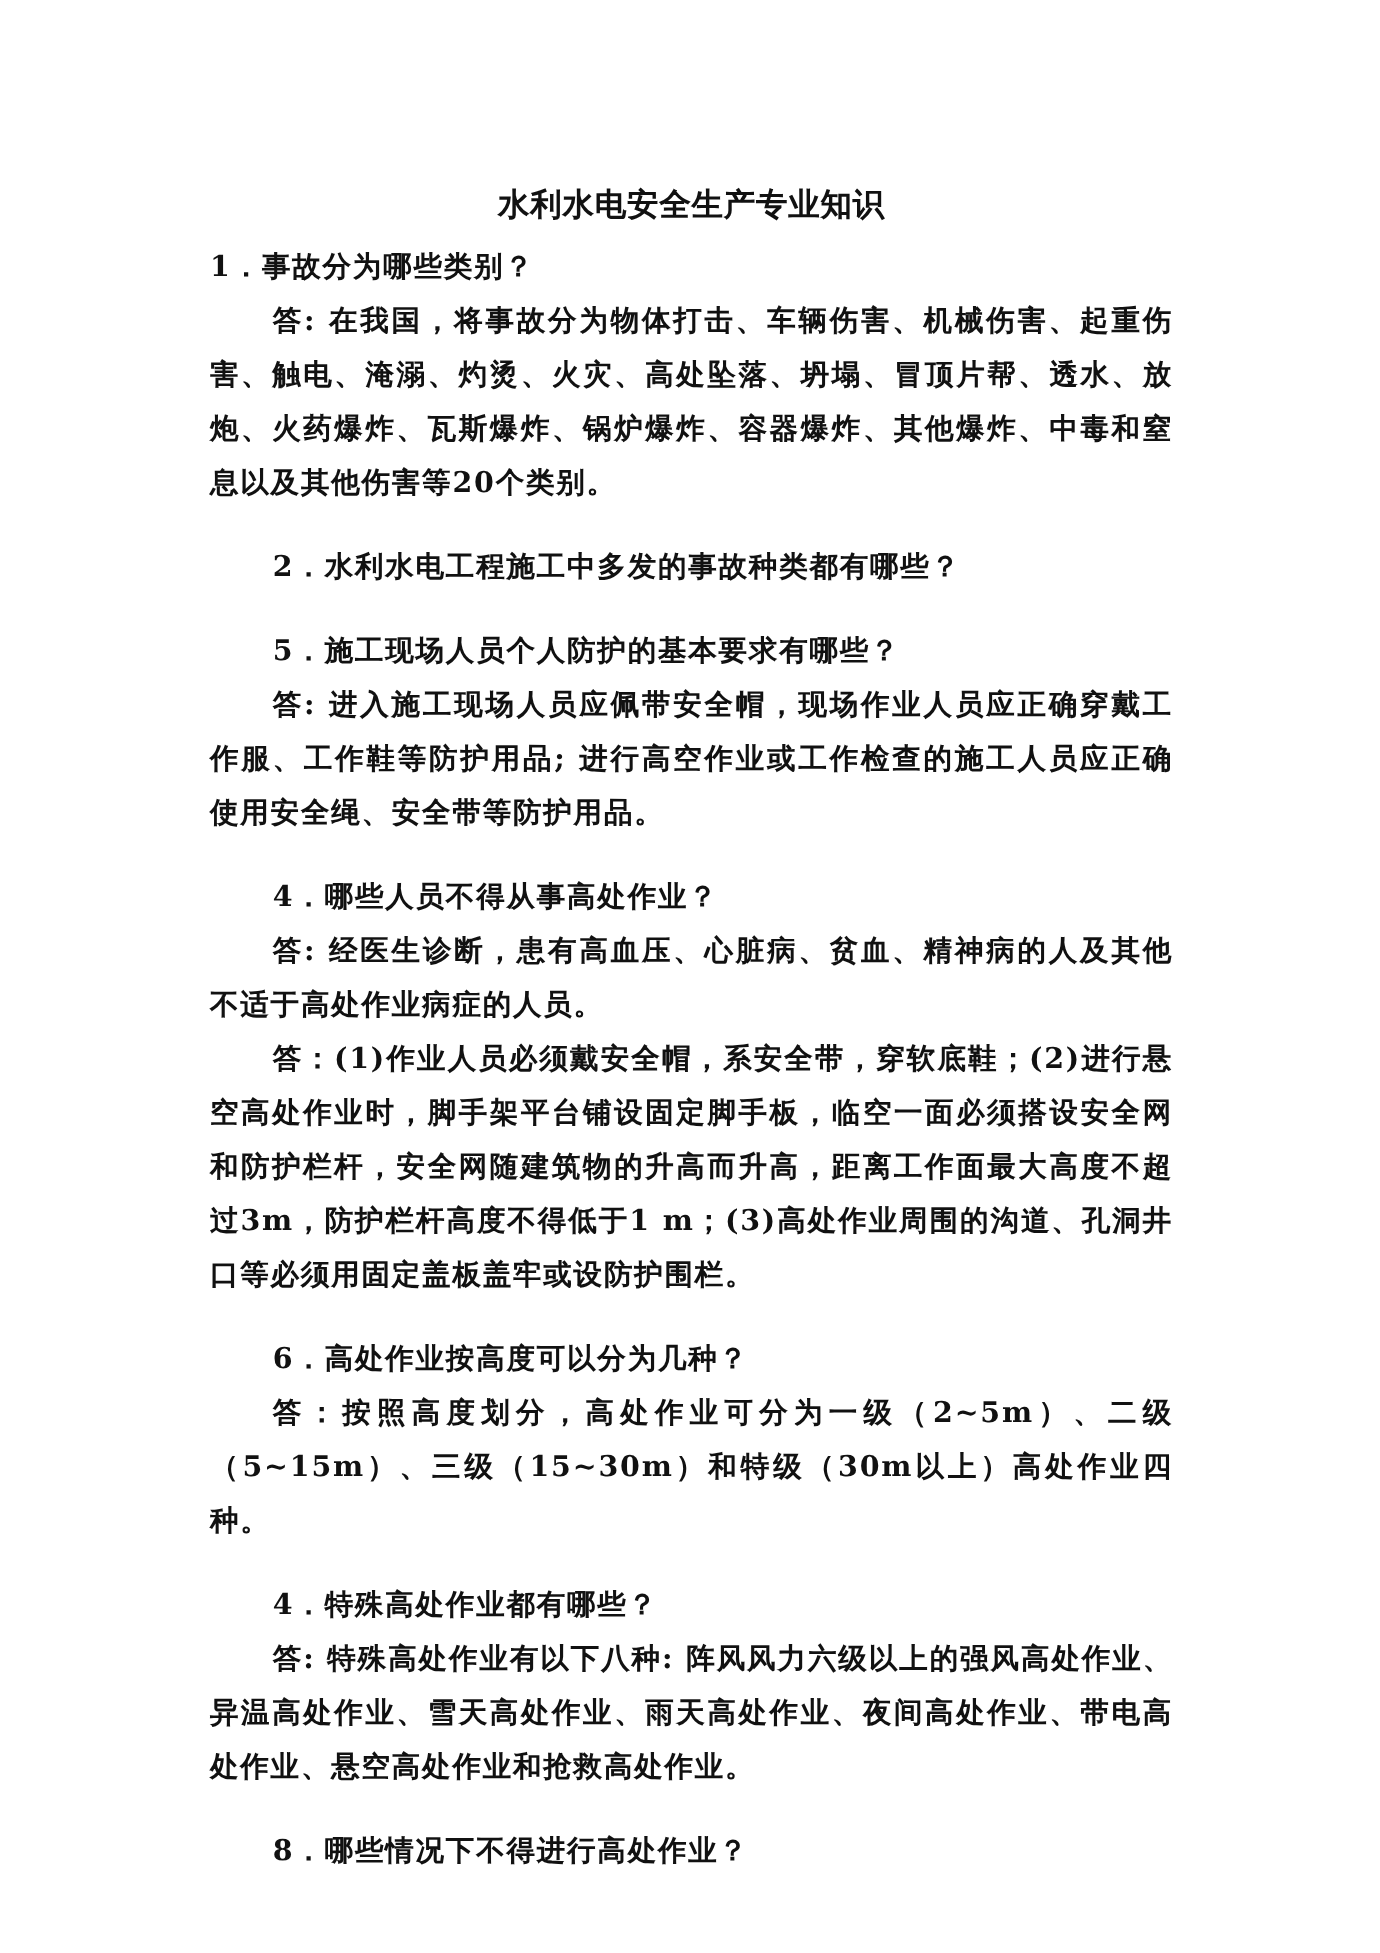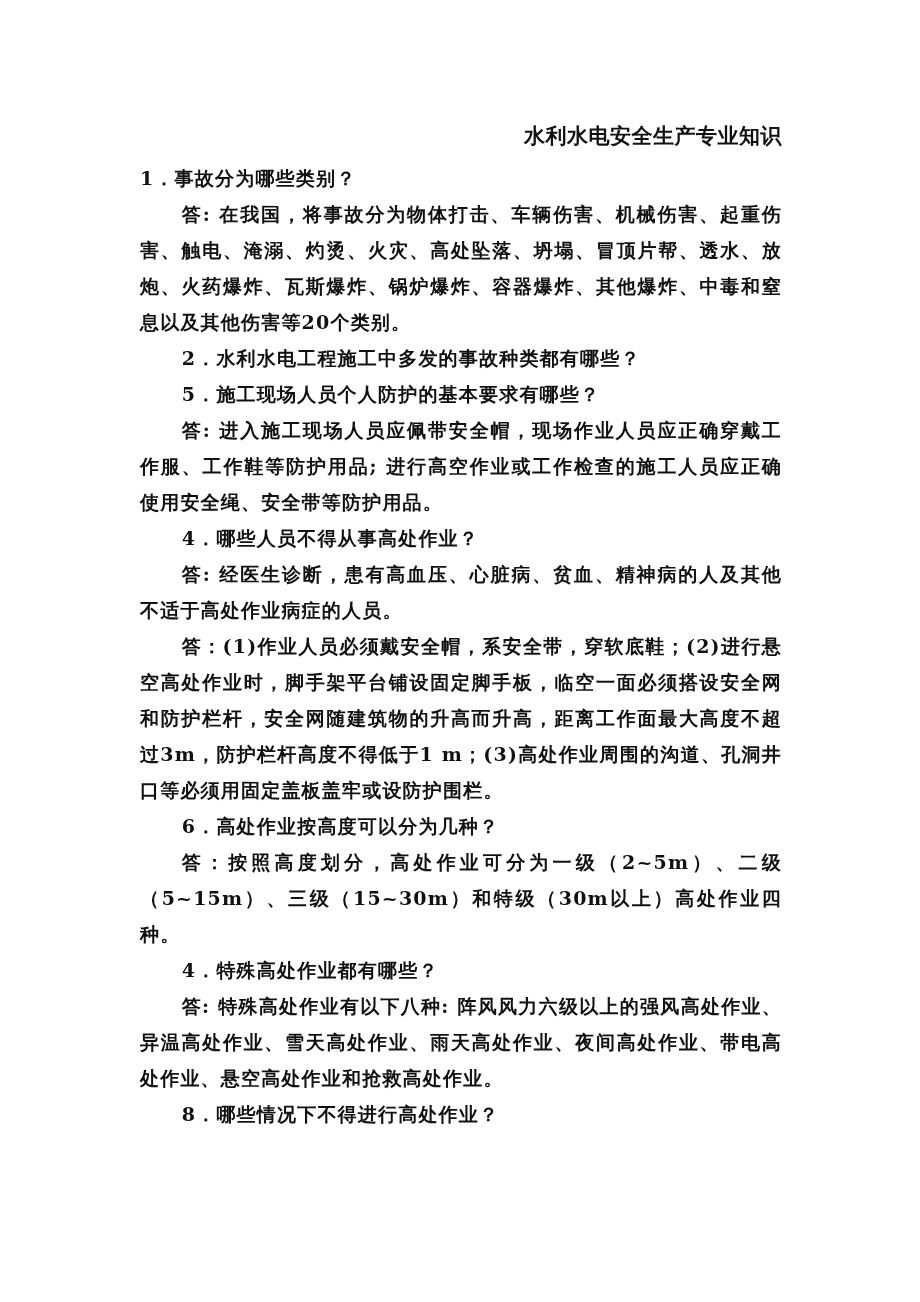--- a/index.html
+++ b/index.html
@@ -15,21 +15,21 @@
     font-family: "DejaVu Serif", "Liberation Serif", serif;
     color: #111111;
   }
   .page {
     position: absolute;
     left: 140px;
     top: 118px;
     width: 642px;
   }
   .title {
-    text-align: right;
+    text-align: center;
     font-family: "DejaVu Sans", "Liberation Sans", sans-serif;
     font-weight: bold;
     font-size: 21px;
     line-height: 36px;
     height: 36px;
     margin: 0 0 6px 0;
     letter-spacing: 0.5px;
   }
   .para {
     font-size: 19px;
@@ -38,20 +38,21 @@
     text-align: justify;
     text-justify: inter-character;
     letter-spacing: 1.2px;
     font-weight: bold;
   }
   .q-first {
     text-indent: 0;
   }
   .q {
     text-indent: 2.2em;
+    margin-top: 20px;
   }
   .a {
     text-indent: 2.2em;
   }
 </style>
 </head>
 <body>
 
 <div class="page">
   <h1 class="title">水利水电安全生产专业知识</h1>

